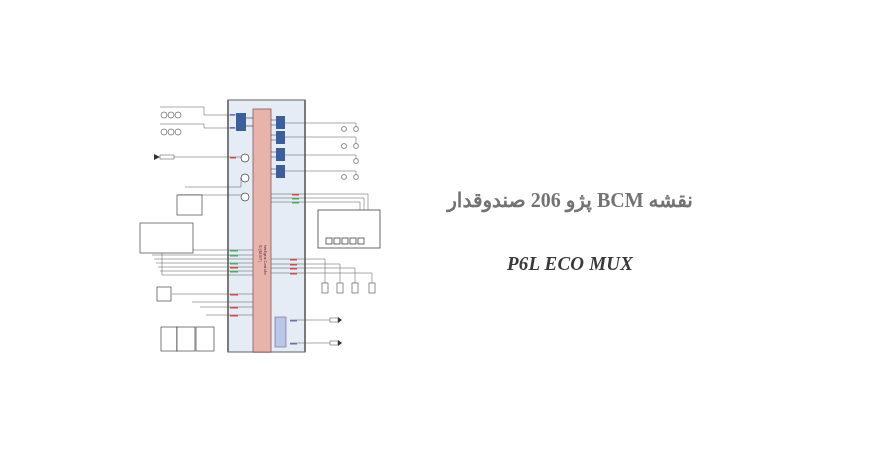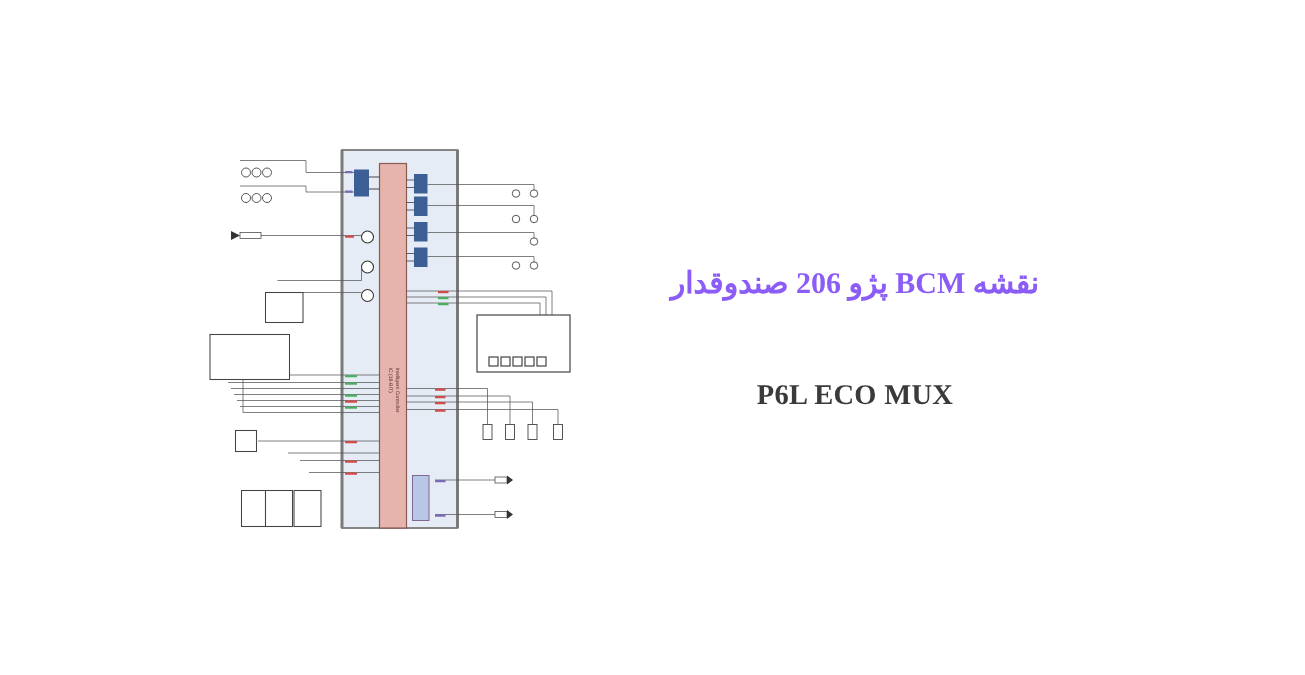--- a/index.html
+++ b/index.html
@@ -5,28 +5,29 @@
   html, body { margin: 0; padding: 0; }
   body {
     width: 870px; height: 450px; background: #ffffff; position: relative; overflow: hidden;
     font-family: "Liberation Serif", serif;
   }
   #diagram {
     position: absolute; left: 130px; top: 95px; width: 270px; height: 260px;
   }
   #diagram svg { width: 270px; height: 260px; display: block; }
   .title-fa {
-    position: absolute; left: 440px; top: 176px; width: 260px; text-align: center;
-    font-family: "Liberation Serif", serif; font-weight: bold; font-size: 20px; color: #8b5cf6;
+    position: absolute; left: 440px; top: 188px; width: 260px; text-align: center;
+    font-family: "Liberation Serif", serif; font-weight: bold; font-size: 20px; color: #737373;
     direction: rtl;
   }
   .title-en {
     position: absolute; left: 440px; top: 253px; width: 260px; text-align: center;
     font-family: "Liberation Serif", serif; font-weight: bold; font-size: 19px; color: #3a3a3a;
     letter-spacing: 0.2px;
+    font-style: italic;
   }
 </style>
 </head>
 <body>
 
 <div id="diagram">
   <svg viewBox="0 0 270 260" xmlns="http://www.w3.org/2000/svg">
 
     <g>
       <rect x="98" y="5" width="77" height="252" fill="#e6ecf5" stroke="#7a7a7a" stroke-width="1.2"></rect>

